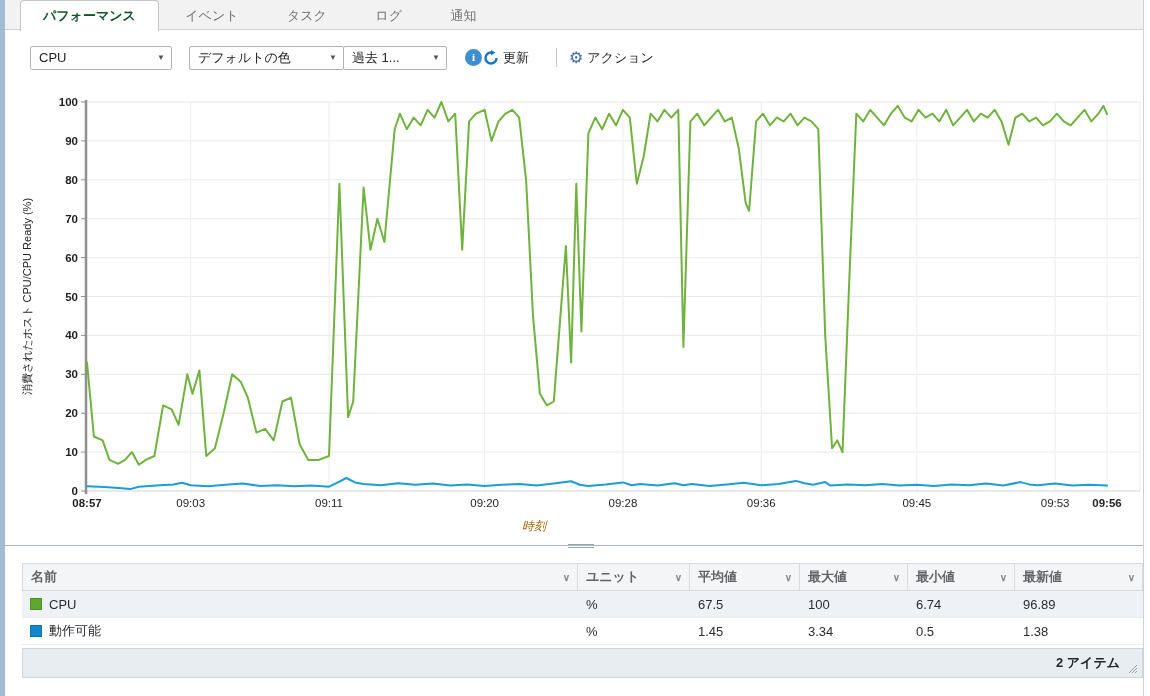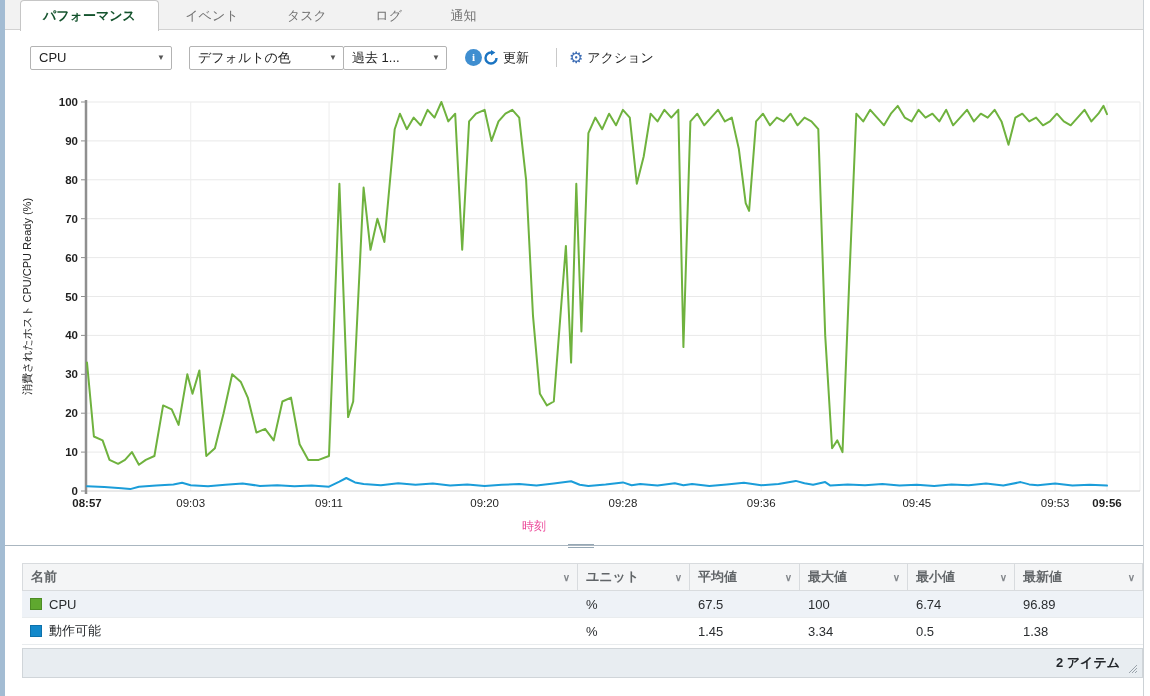--- a/index.html
+++ b/index.html
@@ -44,21 +44,21 @@
   .search-pill input { border:none; outline:none; flex:1; font-size:12px; color:#333;
     font-family:"Liberation Sans", sans-serif; margin-left:5px; background:transparent; }
   .search-pill input::placeholder { color:#8d8d8d; }
 
   
   #chart-svg { position:absolute; left:0; top:0; width:1150px; height:540px; }
   .y-axis-label { position:absolute; left:14px; top:96px; width:28px; height:400px;
     display:flex; align-items:center; justify-content:center; }
   .y-axis-label span { transform:rotate(-90deg); white-space:nowrap; font-size:11px; color:#222; }
   .x-axis-label { position:absolute; left:0; top:518px; width:1068px; text-align:center;
-    font-size:12px; color:#ec4899; }
+    font-size:12px; color:#a16207;font-style:italic; }
 
   
   .splitter { position:absolute; left:5px; top:545px; width:1138px; border-top:1px solid #aab6c0; }
   .splitter-handle { position:absolute; left:563px; top:-4px; width:26px; height:7px; cursor:row-resize; }
   .splitter-handle div { height:1px; background:#96a7b4; margin-top:2px; }
 
   
   .table { position:absolute; left:22px; top:563px; width:1121px; font-size:13px; }
   .trow { display:flex; width:100%; }
   .th { background:#f4f5f6; border:1px solid #d8dbde; border-left:none; height:28px;

